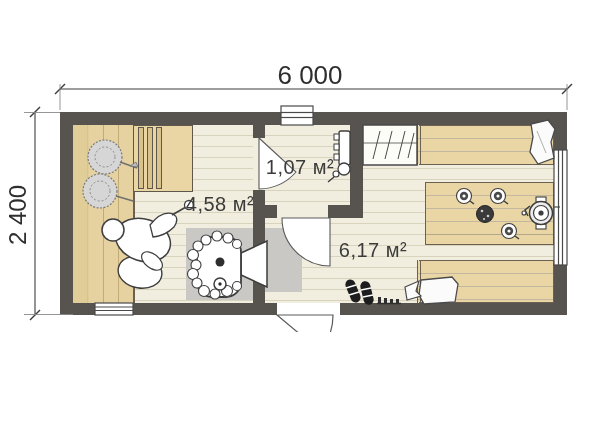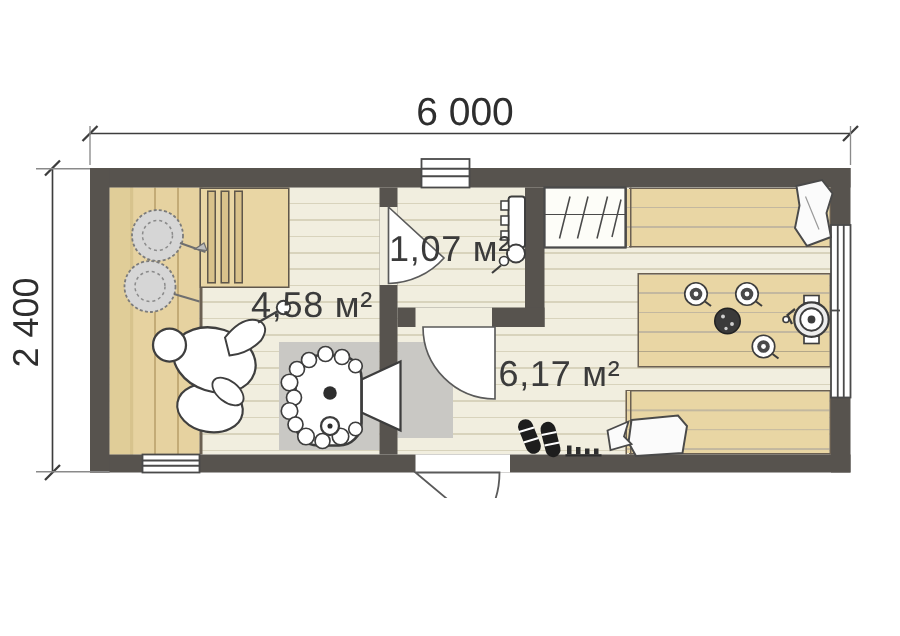--- a/index.html
+++ b/index.html
@@ -18,21 +18,21 @@
     background:repeating-linear-gradient(90deg,var(--bench) 0 14px,var(--bench-line) 14px 15.5px);
     border-right:2px solid var(--wood-border);}
   .bench-strip{position:absolute;background:#decb96;opacity:.75;}
   .bench-upper{position:absolute;background:var(--wood);border:1.5px solid #5f574b;box-sizing:border-box;}
   .slat{position:absolute;background:#d9c28b;border:1.2px solid #5f574b;box-sizing:border-box;}
   .wood-rect{position:absolute;box-sizing:border-box;border:1.5px solid var(--wood-border);
     background:repeating-linear-gradient(180deg,var(--wood) 0 12px,rgba(120,95,55,.38) 12px 13px);}
   .wood-rect.dbl{border-left:4px double var(--wood-border);}
   .platform{position:absolute;background:var(--platform);}
   svg{position:absolute;left:0;top:0;}
-  .label{position:absolute;color:var(--text);font-size:24px;white-space:nowrap;
+  .label{position:absolute;color:var(--text);font-size:20px;white-space:nowrap;
     transform:translate(-50%,-50%);letter-spacing:.5px;}
   .dim{position:absolute;color:#2e2e2e;font-size:26px;white-space:nowrap;
     transform:translate(-50%,-50%);}
   .dim.vert{transform:translate(-50%,-50%) rotate(-90deg);font-size:24px;}
 </style>
 </head>
 <body>
 
 <div id="canvas">
 
@@ -205,16 +205,16 @@
       <line x1="35" y1="112" x2="35" y2="315"></line>
       <line x1="30" y1="117" x2="40" y2="107" stroke-width="1.5"></line>
       <line x1="30" y1="320" x2="40" y2="310" stroke-width="1.5"></line>
       <line x1="24" y1="112.5" x2="60" y2="112.5" stroke="#8a8a8a" stroke-width="0.9"></line>
       <line x1="24" y1="314.5" x2="73" y2="314.5" stroke="#8a8a8a" stroke-width="0.9"></line>
     </g>
   </svg>
 
   <div class="dim" style="left:310px;top:75px;">6 000</div>
   <div class="dim vert" style="left:18px;top:215px;">2 400</div>
-  <div class="label" style="left:208px;top:204px;">4,58 м²</div>
+  <div class="label" style="left:220px;top:204px;">4,58 м²</div>
   <div class="label" style="left:300px;top:167px;">1,07 м²</div>
   <div class="label" style="left:373px;top:250px;text-align:center;">6,17 м²</div>
 </div>
 
 </body></html>

